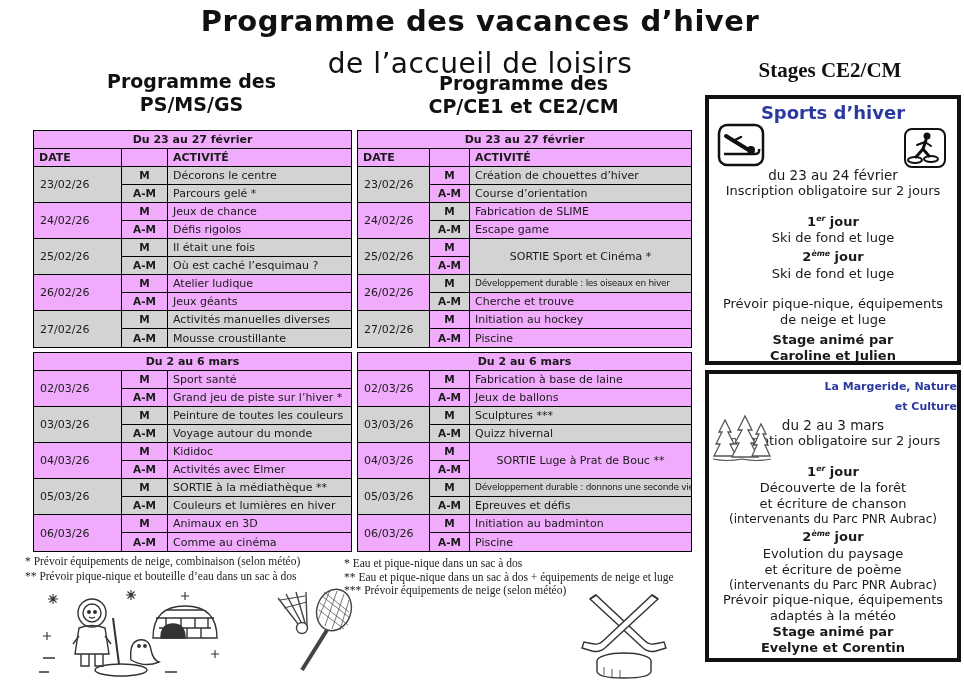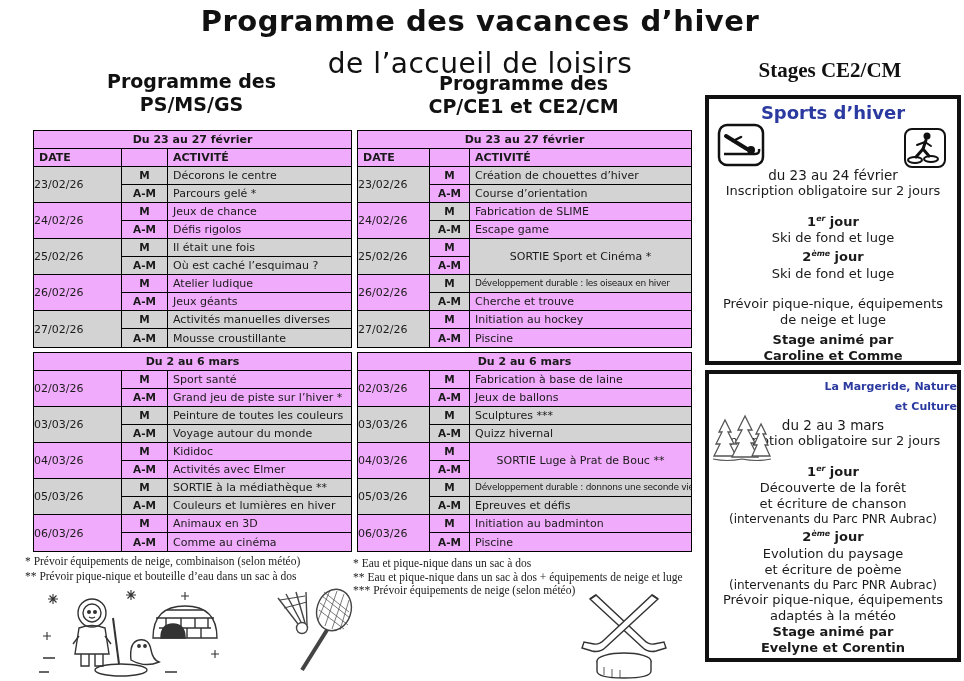--- a/index.html
+++ b/index.html
@@ -20,34 +20,34 @@
   .tbl{position:absolute;display:grid;grid-auto-rows:18px;border:1.5px solid #000;background:#f0abfc;
        font-size:11px;line-height:1;}
   #left-table-1{left:33px;top:130px;width:317px;grid-template-columns:88px 46px 1fr;}
   #left-table-2{left:33px;top:352px;width:317px;grid-template-columns:88px 46px 1fr;}
   #mid-table-1{left:357px;top:130px;width:333px;grid-template-columns:72px 40px 1fr;}
   #mid-table-2{left:357px;top:352px;width:333px;grid-template-columns:72px 40px 1fr;}
   .band{grid-column:1/-1;display:flex;align-items:center;justify-content:center;
         font-weight:700;border-bottom:1px solid #000;}
   .ch{display:flex;align-items:center;padding:0 5px;border-bottom:1px solid #000;font-weight:600;}
   .ch.cd,.ch.cm{border-right:1px solid #000;}
-  .cdate{grid-row:span 2;display:flex;align-items:center;padding:0 0;
+  .cdate{grid-row:span 2;display:flex;align-items:center;padding:0 6px;
          border-right:1px solid #000;border-bottom:1px solid #000;}
   .cper{display:flex;align-items:center;justify-content:center;font-weight:700;font-size:10.5px;
         border-right:1px solid #000;border-bottom:1px solid #000;}
   .cact{display:flex;align-items:center;padding:0 5px;border-bottom:1px solid #000;white-space:nowrap;overflow:hidden;}
   .cact.small{font-size:9px;letter-spacing:-.3px;}
   .cact.merged{grid-row:span 2;justify-content:center;padding:16px;}
   .sh{background:#d3d3d3;}
   .nb{border-bottom:none;}
 
   
   .fnotes{position:absolute;font-family:"Liberation Serif","DejaVu Serif",serif;color:#222;}
   #left-fnotes{left:25px;top:554px;width:330px;font-size:11.5px;line-height:15px;}
-  #mid-fnotes{left:353px;top:557px;width:335px;font-size:11.5px;line-height:13.5px;}
+  #mid-fnotes{left:344px;top:557px;width:335px;font-size:11.5px;line-height:13.5px;}
 
   
   .stagebox{position:absolute;left:705px;width:248px;border:4px solid #111;background:#fff;text-align:center;}
   #box1{top:95px;height:262px;}
   #box2{top:370px;height:284px;}
   .bx-title{color:#2b3aa0;font-weight:700;font-size:18px;margin-top:3px;line-height:21px;}
   #box2 .bx-title{font-size:11px;line-height:20px;text-align:right;}
   .icon-row{position:relative;height:44px;}
   .pict{position:absolute;top:0;}
   .pict.l{left:8px;} .pict.r{right:10px;top:4px;}
@@ -237,21 +237,21 @@
     <div class="gap12"></div>
     <div class="bx-line bold"><span>1</span><sup>er</sup><span> jour</span></div>
     <div class="bx-line">Ski de fond et luge</div>
     <div class="bx-line bold"><span>2</span><sup>ème</sup><span> jour</span></div>
     <div class="bx-line">Ski de fond et luge</div>
     <div class="gap14"></div>
     <div class="bx-line">Prévoir pique-nique, équipements</div>
     <div class="bx-line">de neige et luge</div>
     <div class="gap4"></div>
     <div class="bx-line bold">Stage animé par</div>
-    <div class="bx-line bold">Caroline et Comme</div>
+    <div class="bx-line bold">Caroline et Julien</div>
   </div>
 
   <div class="stagebox" id="box2">
     <div class="bx-title">La Margeride, Nature</div>
     <div class="bx-title" style="margin-top:0">et Culture</div>
     <div class="forest-wrap">
       <svg width="62" height="56" viewBox="0 0 62 56">
         <g fill="#fff" stroke="#555" stroke-width="1.3">
           <path d="M14 8 L8 20 L11 20 L5 32 L9 32 L3 44 L25 44 L19 32 L23 32 L17 20 L20 20 Z"></path>
           <path d="M34 4 L27 18 L31 18 L24 31 L28 31 L21 45 L47 45 L40 31 L44 31 L37 18 L41 18 Z"></path>

